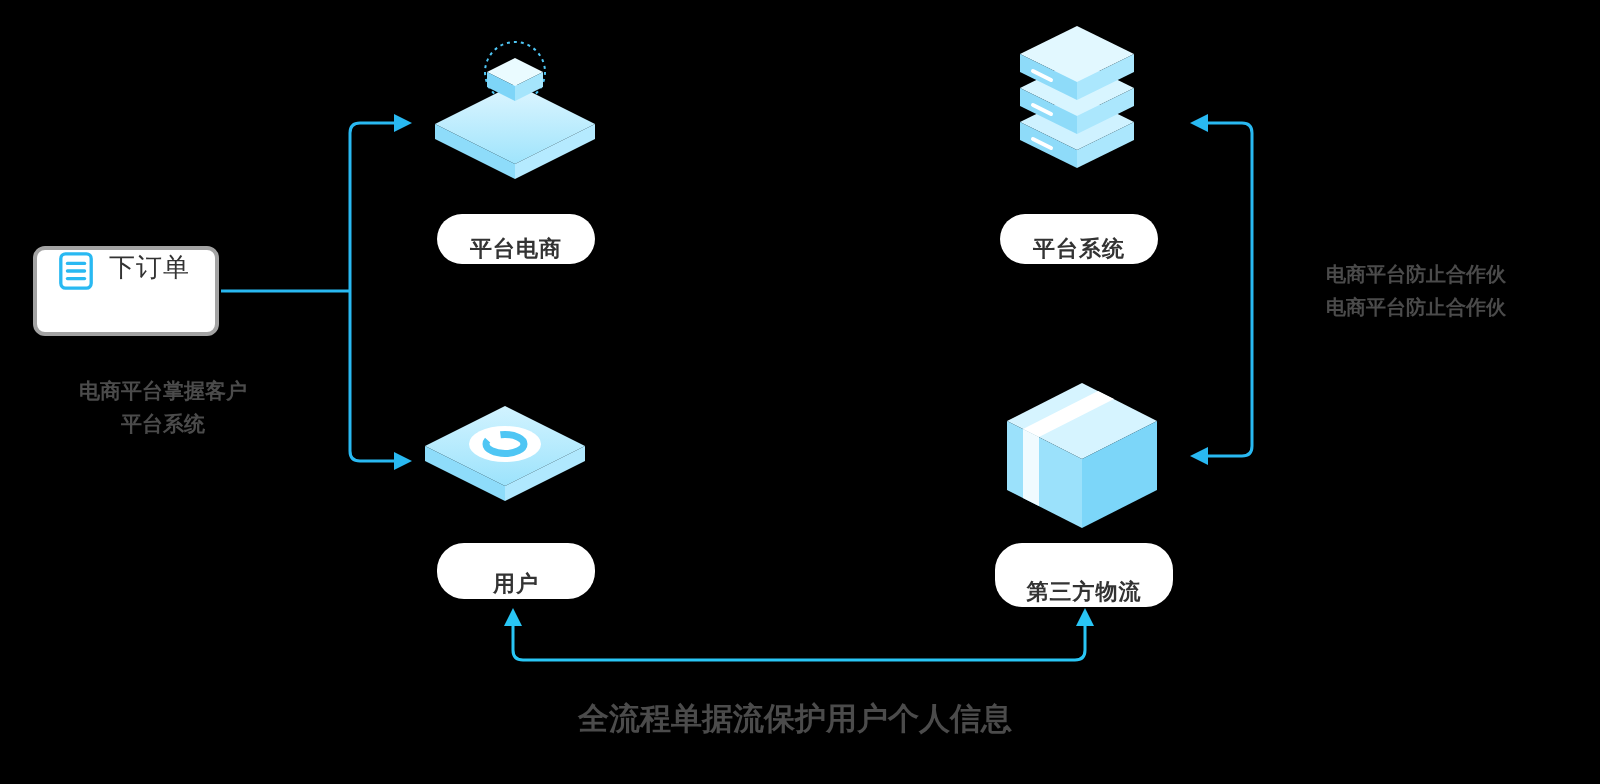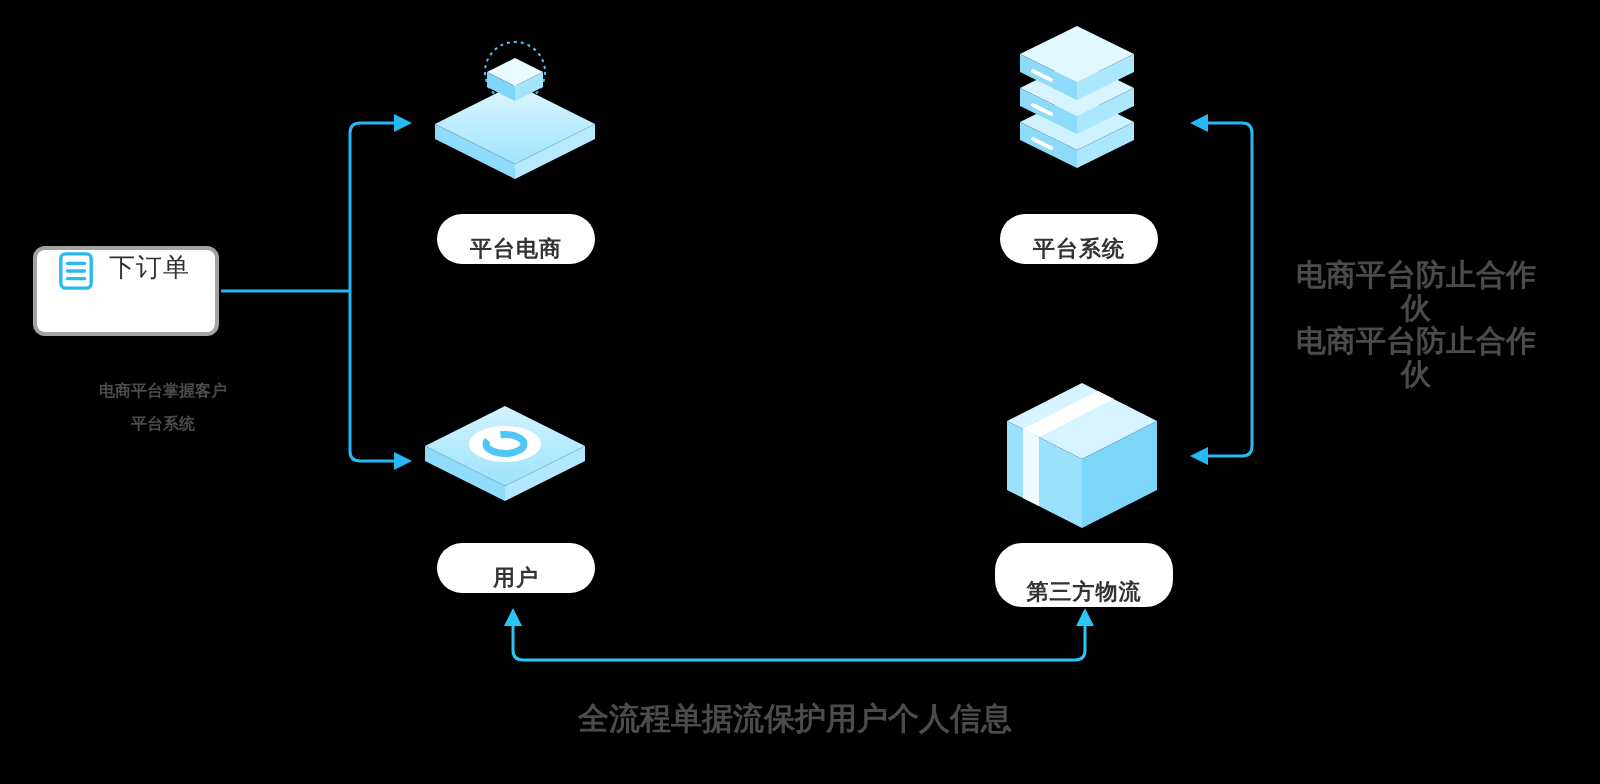--- a/index.html
+++ b/index.html
@@ -16,32 +16,32 @@
   }
   .order-box .label{font-size:26px;color:#333;font-weight:500;letter-spacing:1px;}
   .pill{
     position:absolute;background:#fff;border-radius:27px;
     display:flex;align-items:flex-end;justify-content:center;
     font-size:22px;color:#333;font-weight:700;letter-spacing:1px;
     box-shadow:0 1px 4px rgba(0,0,0,.18);
   }
   .pill-ecom{left:437px;top:214px;width:158px;height:50px;}
   .pill-sys{left:1000px;top:214px;width:158px;height:50px;}
-  .pill-user{left:437px;top:543px;width:158px;height:50px;}
+  .pill-user{left:437px;top:543px;width:158px;height:56px;}
   .pill-logi{left:995px;top:543px;width:178px;height:64px;}
   .node-icon{position:absolute;}
   .icon-platform{left:430px;top:22px;}
   .icon-servers{left:1005px;top:16px;}
   .icon-user{left:420px;top:396px;}
   .icon-package{left:1002px;top:378px;}
   .note{
     position:absolute;color:#4b4b4b;font-weight:600;text-align:center;
   }
-  .note-left{left:18px;top:374px;width:290px;font-size:16px;line-height:33px;}
-  .note-right{left:1283px;top:258px;width:266px;font-size:30px;line-height:33px;}
+  .note-left{left:18px;top:374px;width:290px;font-size:21px;line-height:33px;}
+  .note-right{left:1283px;top:258px;width:266px;font-size:20px;line-height:33px;}
   .note-bottom{left:558px;top:698px;width:474px;font-size:31px;}
   .note span{display:block;}
 </style>
 </head>
 <body>
 
 <div class="stage">
 
   <svg class="arrows">
     <g stroke="#29b9f2" stroke-width="3" fill="none">

